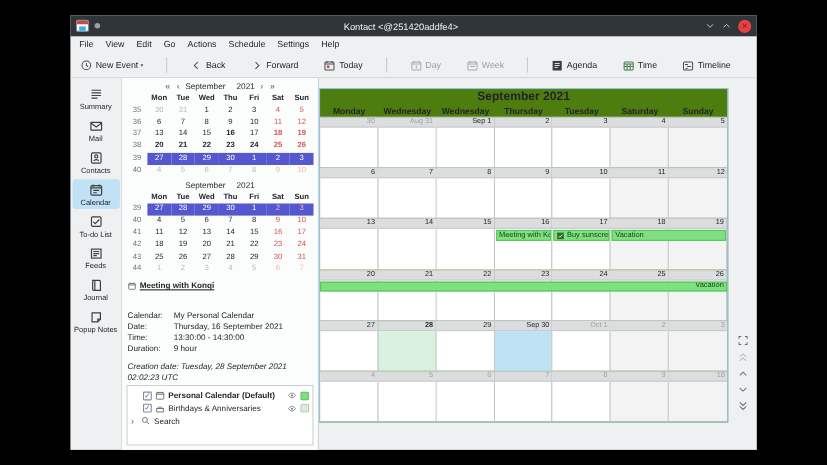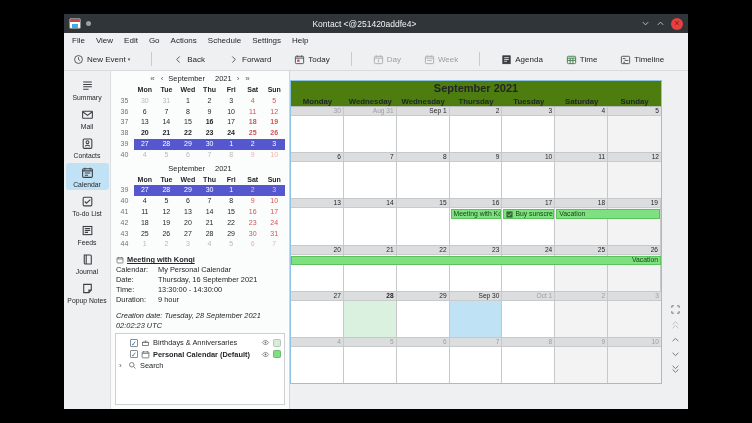--- a/index.html
+++ b/index.html
@@ -67,21 +67,21 @@
   .mc-d.dim { color:#b6b9bb; }
   .mc-d.red { color:#d45454; }
   .mc-d.redim { color:#efb2b2; }
   .mc-d.bold { font-weight:bold; }
   .mc-d.redbold { color:#d45454; font-weight:bold; }
   .mc-d.sel { background:#5457cd; color:#fff; }
   .mc-d.selred { background:#5457cd; color:#ffbcbc; }
 
   
   .details { padding:4px 1px 2px; font-size:7.4px; line-height:10px; }
-  .d-title { font-weight:bold; text-decoration:underline; margin-bottom:0; display:flex;
+  .d-title { font-weight:bold; text-decoration:underline; margin-bottom:17px; display:flex;
              align-items:center; gap:3px; color:#232629; }
   .d-row { display:flex; }
   .d-label { font-weight:normal; width:42px; flex:none; }
   .d-creation { font-style:italic; margin-top:6px; width:162px; }
 
   
   .search { height:15px; width:100%; border:1px solid #b9bcbe; border-radius:2px; background:#fff;
             font-size:7.5px; padding:0 4px; margin:4px 0 3px; font-family:inherit; color:#232629; }
   .search::placeholder { color:#9a9da0; }
 
@@ -521,54 +521,54 @@
           </div>
           <div class="d-creation">Creation date: Tuesday, 28 September 2021 02:02:23 UTC</div>
         </div>
 
 
         <div class="tree" id="caltree">
             <div class="trow indent">
               <span class="cbx">✓</span>
               <span>
                 <svg width="9" height="9" viewBox="0 0 12 12" fill="none" stroke="#5a5d60" stroke-width="1">
+                  <rect x="1.5" y="2.5" width="9" height="8" rx="1"></rect>
+                  <path d="M1.5 4.5h9M3.5 1.5v2M8.5 1.5v2"></path>
+                </svg>
+              </span>
+              <span class="t-label bold">Personal Calendar (Default)</span>
+              <span class="t-right">
+                <span>
+                  <svg width="9" height="9" viewBox="0 0 12 12" fill="none" stroke="#6a6d70" stroke-width="1">
+                    <path d="M1.8 6C3 4 5 3.2 6 3.2S9 4 10.2 6C9 8 7 8.8 6 8.8S3 8 1.8 6z"></path>
+                    <circle cx="6" cy="6" r="1.2" fill="#6a6d70" stroke="none"></circle>
+                  </svg>
+                </span>
+                <span class="chip" style="background: rgb(126, 224, 126);"></span>
+              </span>
+            </div>
+            <div class="trow indent">
+              <span class="cbx">✓</span>
+              <span>
+                <svg width="9" height="9" viewBox="0 0 12 12" fill="none" stroke="#5a5d60" stroke-width="1">
                   <rect x="2" y="5.8" width="8" height="4.2"></rect>
                   <path d="M4 5.8V3.8M6 5.8V3.2M8 5.8V3.8"></path>
                 </svg>
               </span>
               <span class="t-label">Birthdays &amp; Anniversaries</span>
               <span class="t-right">
                 <span>
                   <svg width="9" height="9" viewBox="0 0 12 12" fill="none" stroke="#6a6d70" stroke-width="1">
                     <path d="M1.8 6C3 4 5 3.2 6 3.2S9 4 10.2 6C9 8 7 8.8 6 8.8S3 8 1.8 6z"></path>
                     <circle cx="6" cy="6" r="1.2" fill="#6a6d70" stroke="none"></circle>
                   </svg>
                 </span>
                 <span class="chip" style="background: rgb(217, 236, 217);"></span>
               </span>
             </div>
-            <div class="trow indent">
-              <span class="cbx">✓</span>
-              <span>
-                <svg width="9" height="9" viewBox="0 0 12 12" fill="none" stroke="#5a5d60" stroke-width="1">
-                  <rect x="1.5" y="2.5" width="9" height="8" rx="1"></rect>
-                  <path d="M1.5 4.5h9M3.5 1.5v2M8.5 1.5v2"></path>
-                </svg>
-              </span>
-              <span class="t-label bold">Personal Calendar (Default)</span>
-              <span class="t-right">
-                <span>
-                  <svg width="9" height="9" viewBox="0 0 12 12" fill="none" stroke="#6a6d70" stroke-width="1">
-                    <path d="M1.8 6C3 4 5 3.2 6 3.2S9 4 10.2 6C9 8 7 8.8 6 8.8S3 8 1.8 6z"></path>
-                    <circle cx="6" cy="6" r="1.2" fill="#6a6d70" stroke="none"></circle>
-                  </svg>
-                </span>
-                <span class="chip" style="background: rgb(126, 224, 126);"></span>
-              </span>
-            </div>
             <div class="trow">
               <span class="expander">›</span>
               <span>
                 <svg width="9" height="9" viewBox="0 0 12 12" fill="none" stroke="#5a5d60" stroke-width="1">
                   <circle cx="5" cy="5" r="3"></circle>
                   <path d="M7.4 7.4 10 10"></path>
                 </svg>
               </span>
               <span class="t-label">Search</span>
             </div>

